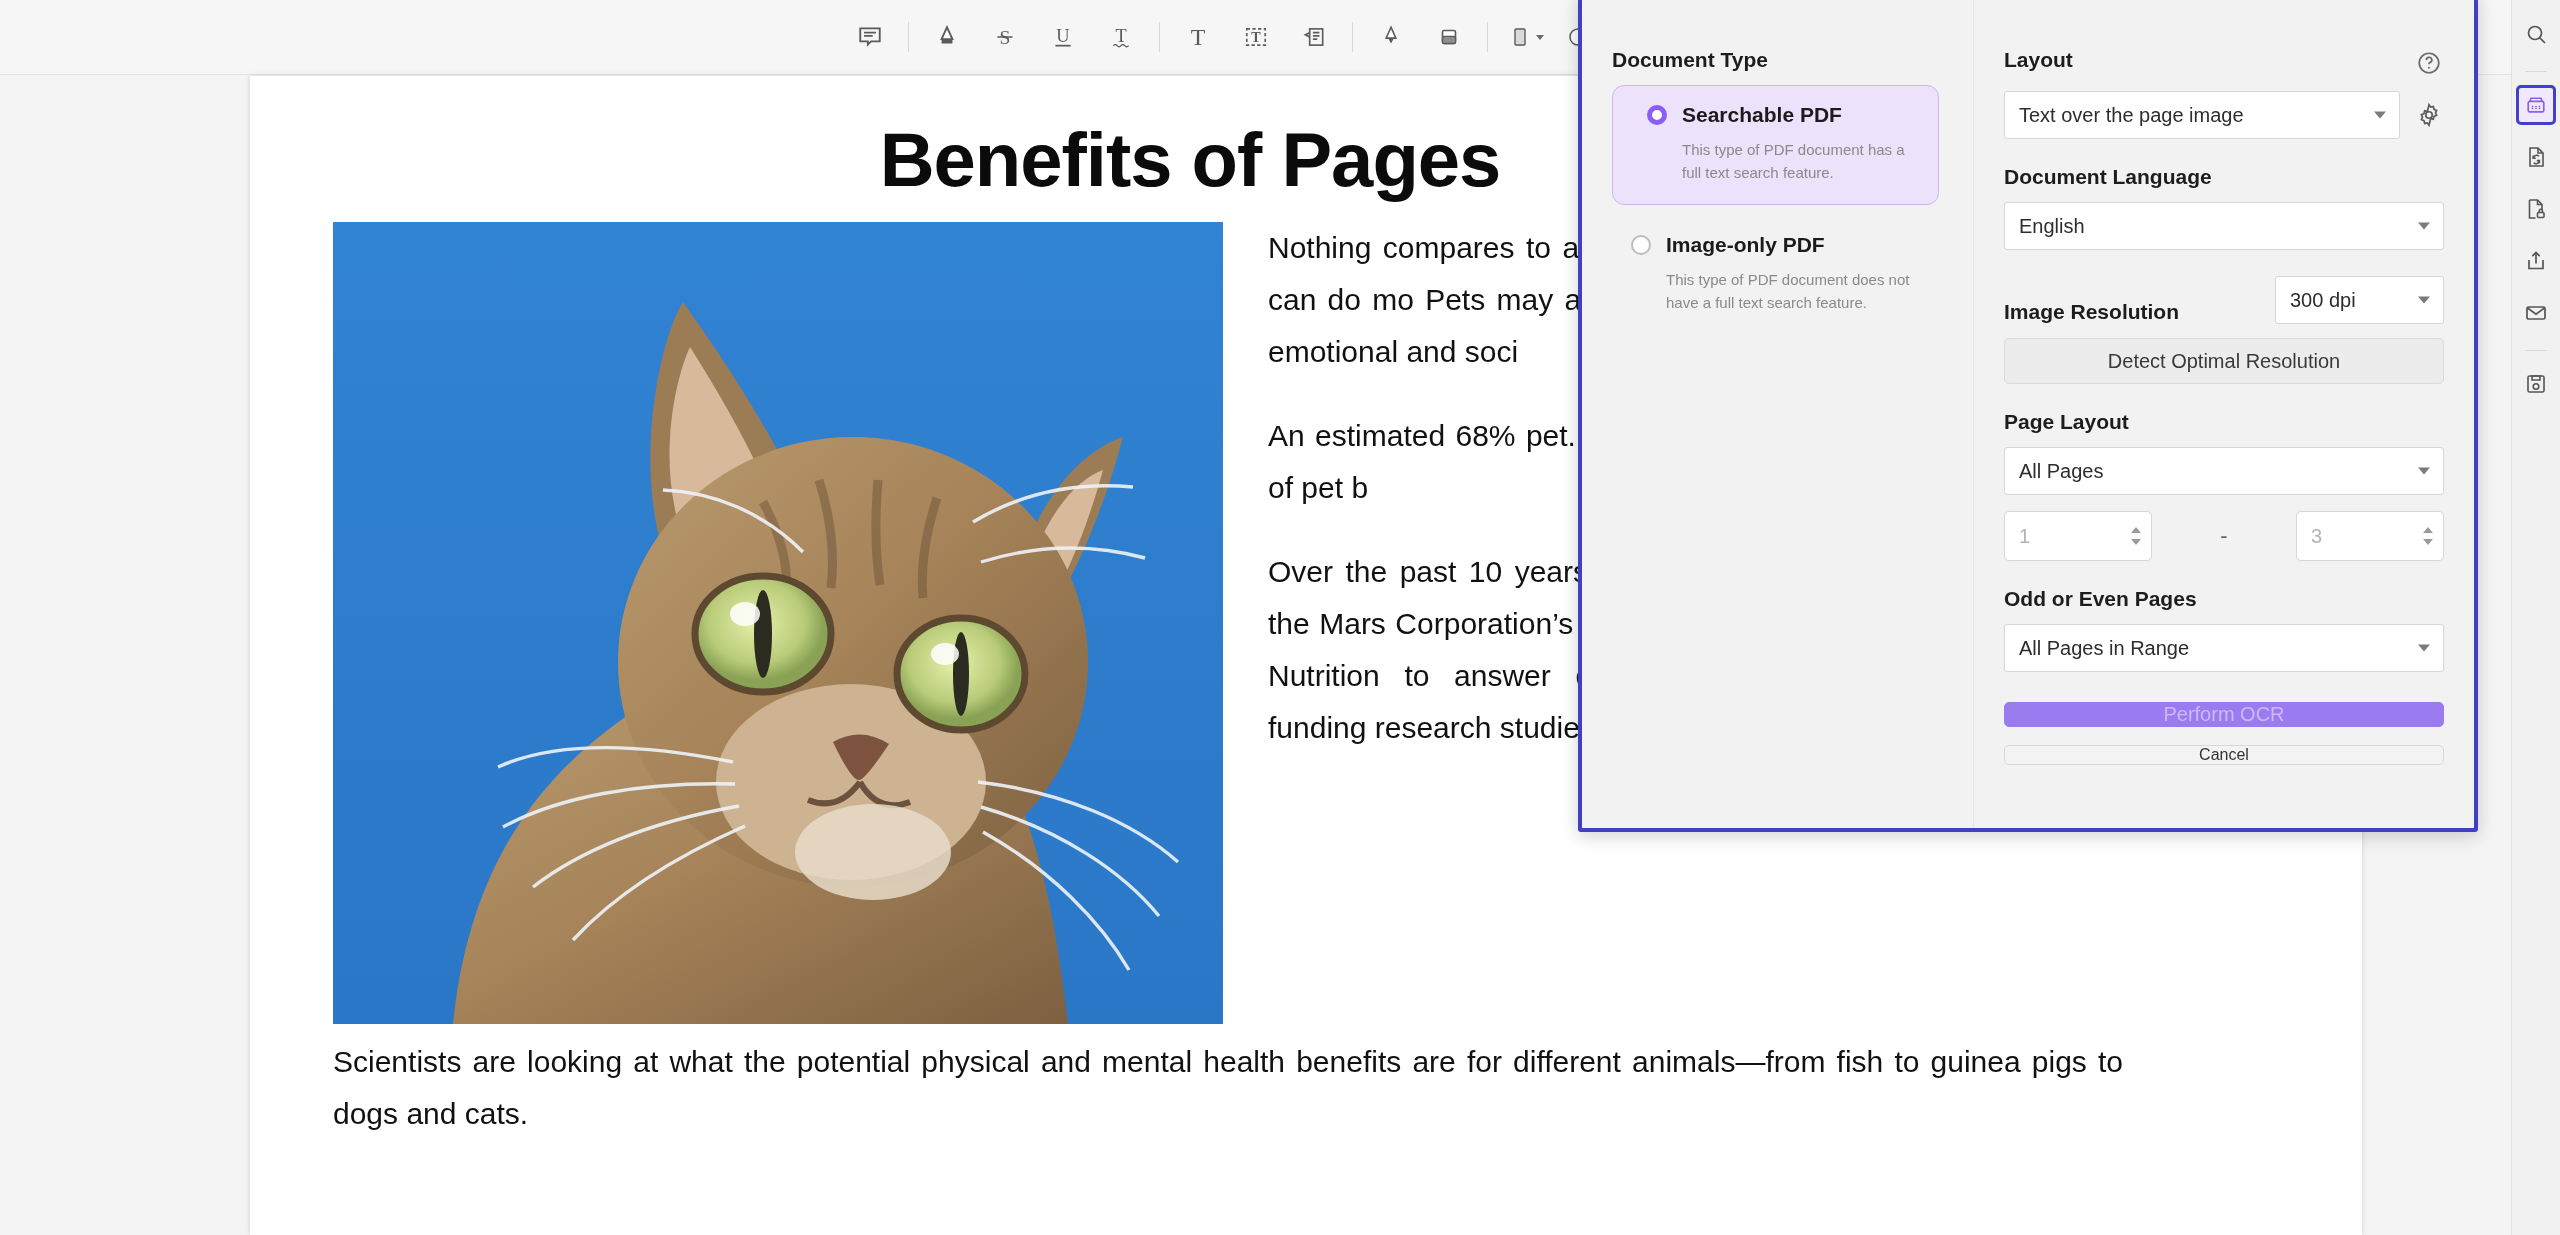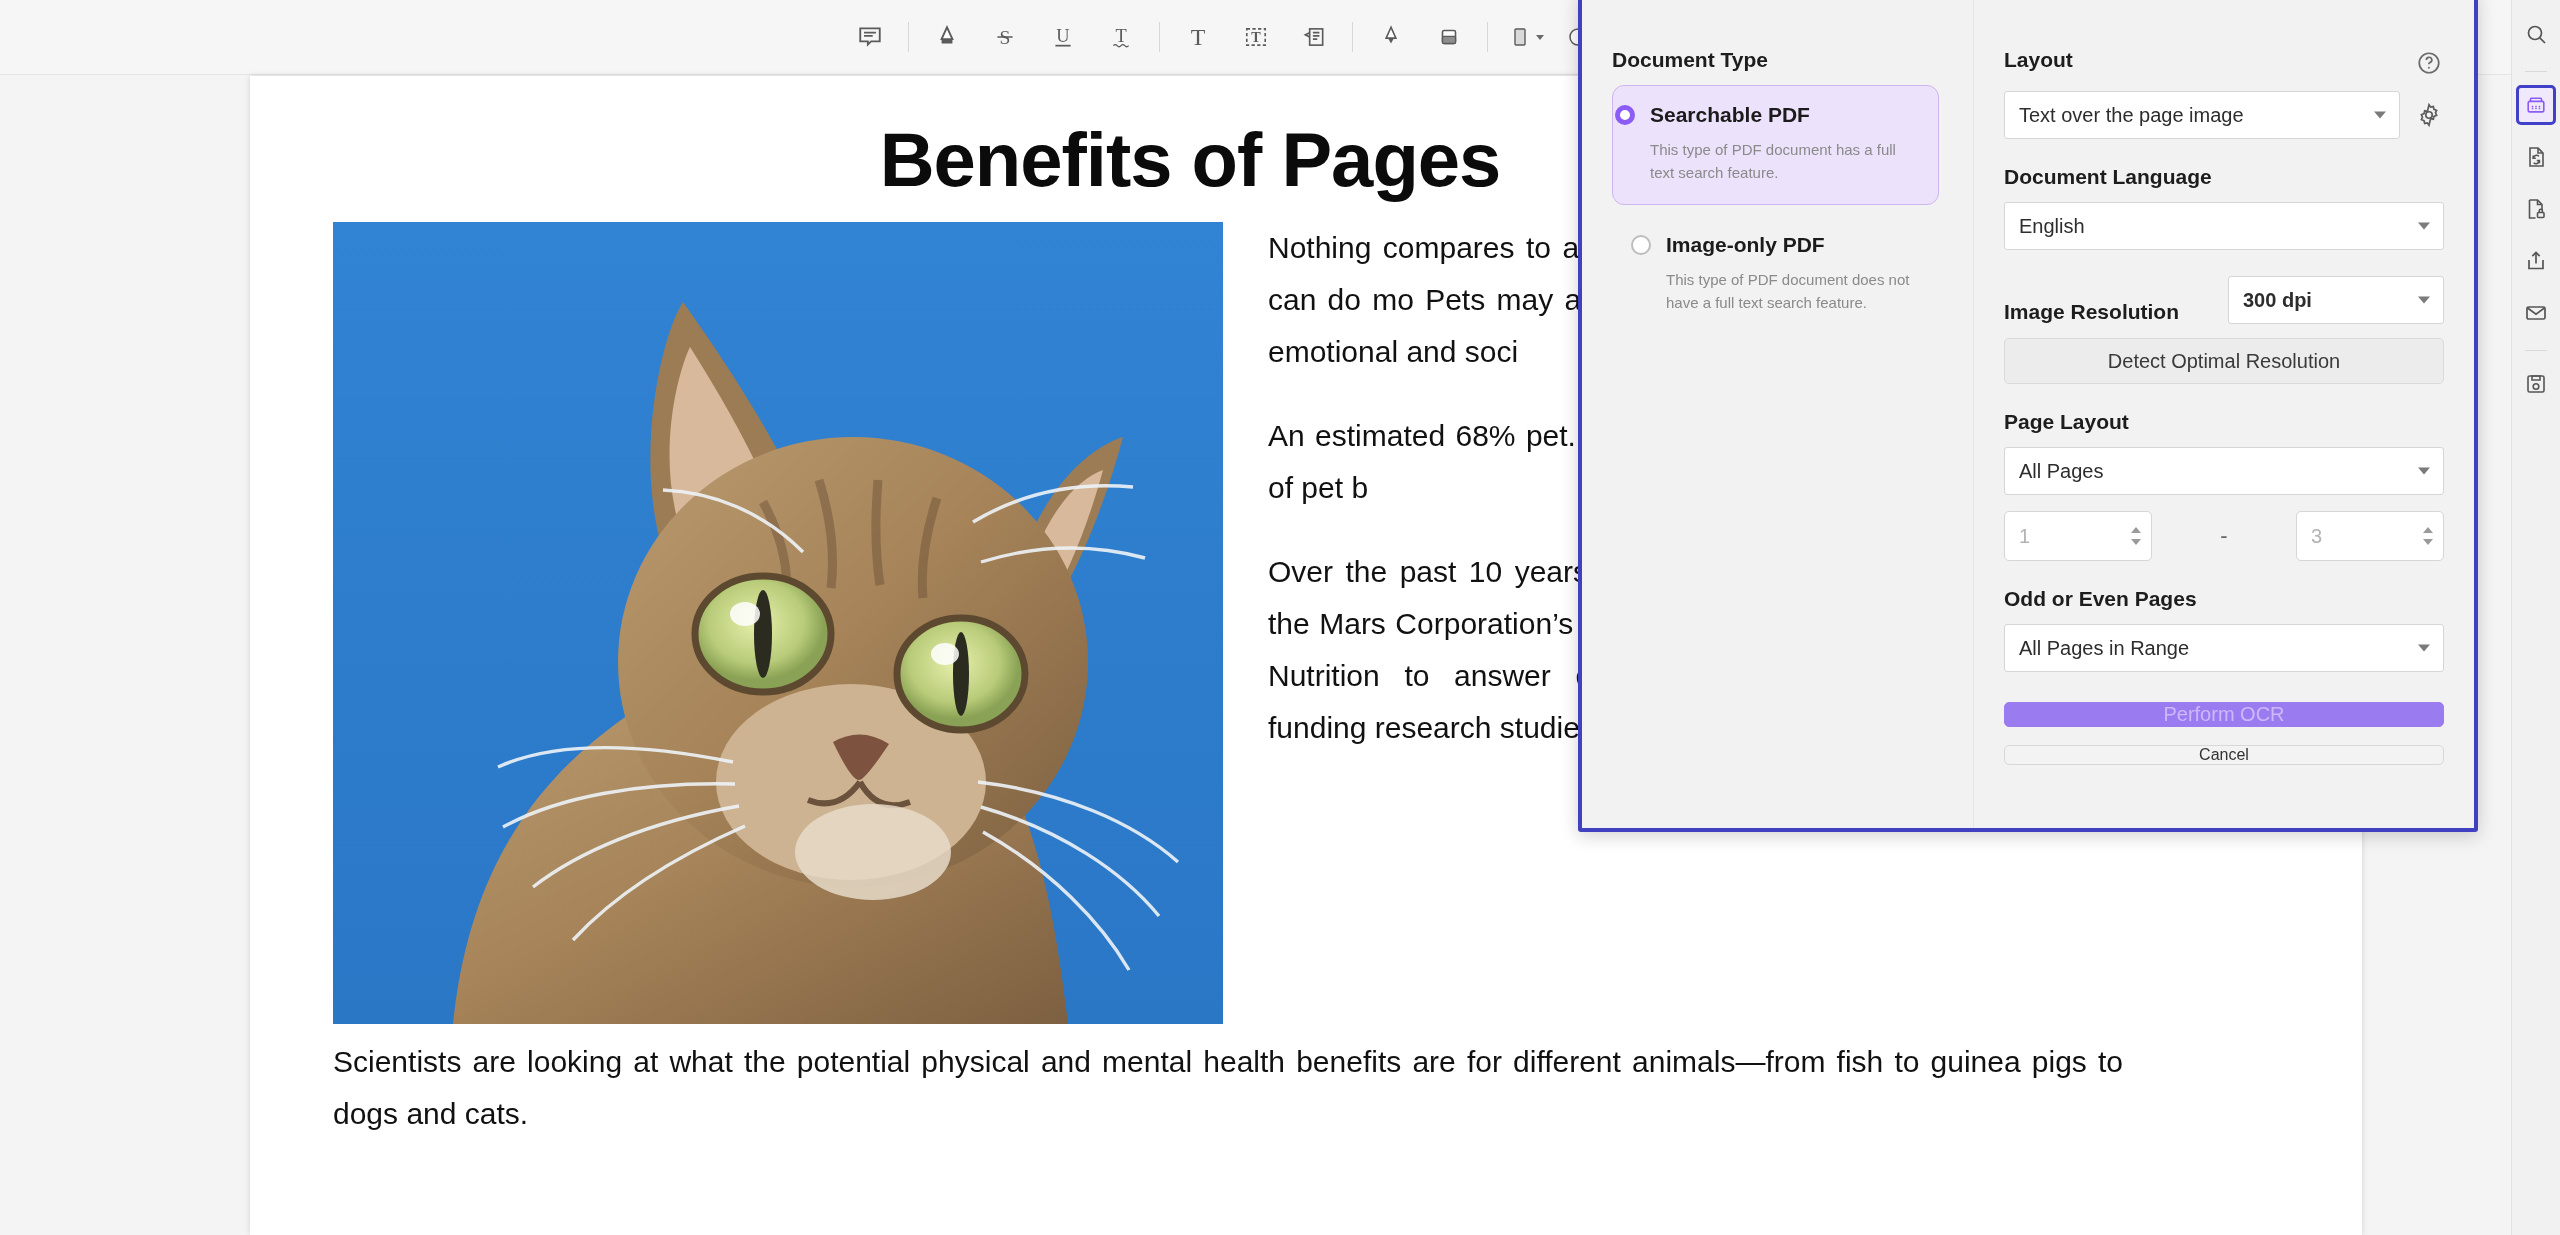--- a/index.html
+++ b/index.html
@@ -118,21 +118,21 @@
     padding: 52px 30px 0 30px;
     position: relative;
   }
   .sec-label {
     font-size: 21px; font-weight: bold; color: #1d1d1d;
     margin-bottom: 13px;
   }
   
   .radio-card {
     border-radius: 12px;
-    padding: 17px 18px 20px 2px;
+    padding: 17px 18px 20px 34px;
     margin-bottom: 10px;
   }
   .radio-card.selected {
     background: #ece2fb;
     border: 1px solid #cdb6f0;
   }
   .radio-card.plain { border: 1px solid transparent; padding-left: 18px; }
   .radio-row { display: flex; align-items: center; gap: 15px; }
   .radio-dot {
     width: 20px; height: 20px; border-radius: 50%;
@@ -169,21 +169,21 @@
   }
   .row-line { display: flex; align-items: center; gap: 14px; }
   .icon-btn {
     width: 30px; height: 30px; flex: 0 0 auto;
     display: flex; align-items: center; justify-content: center;
     color: #5a5a5a;
   }
 
   .hdr-row { display: flex; justify-content: space-between; margin-bottom: 13px;}
   .res-row { display: flex; align-items: flex-end; justify-content: space-between; margin-bottom: 14px;}
-  .res-sel { width: 216px; font-weight: bold; }
+  .res-sel { width: 169px; }
   .btn-plain {
     height: 46px; width: 100%;
     background: #ececec; border: 1px solid #dadada; border-radius: 5px;
     font-size: 20px; color: #3a3a3a;
     display: flex; align-items: center; justify-content: center;
   }
   .spin-row { display: flex; align-items: center; gap: 0; margin-top: 16px; }
   .spin {
     position: relative;
     width: 148px; height: 50px;

